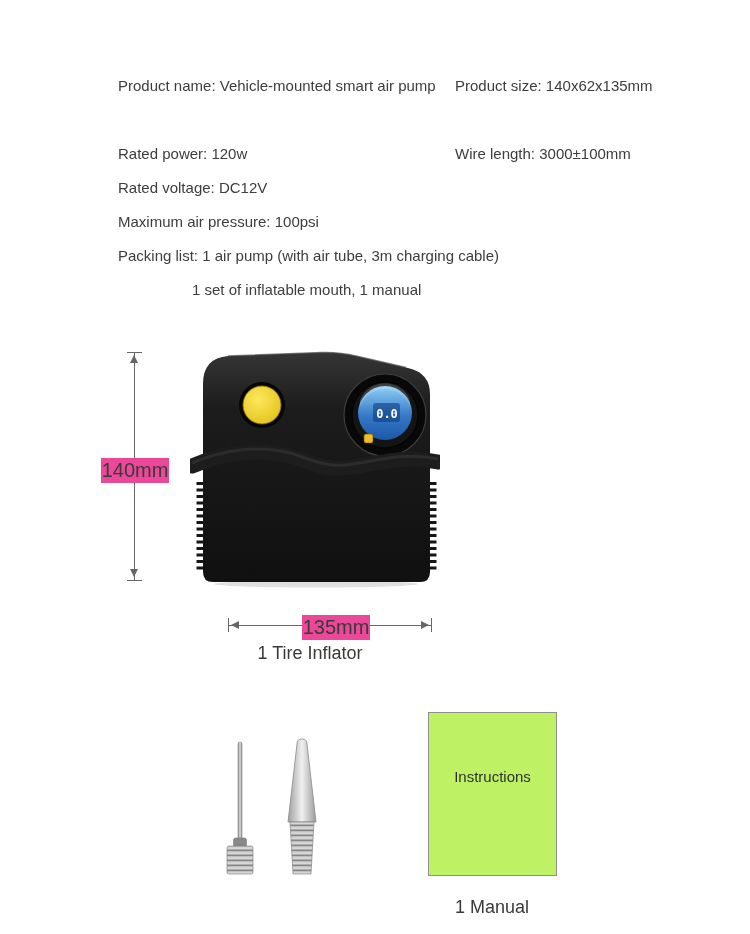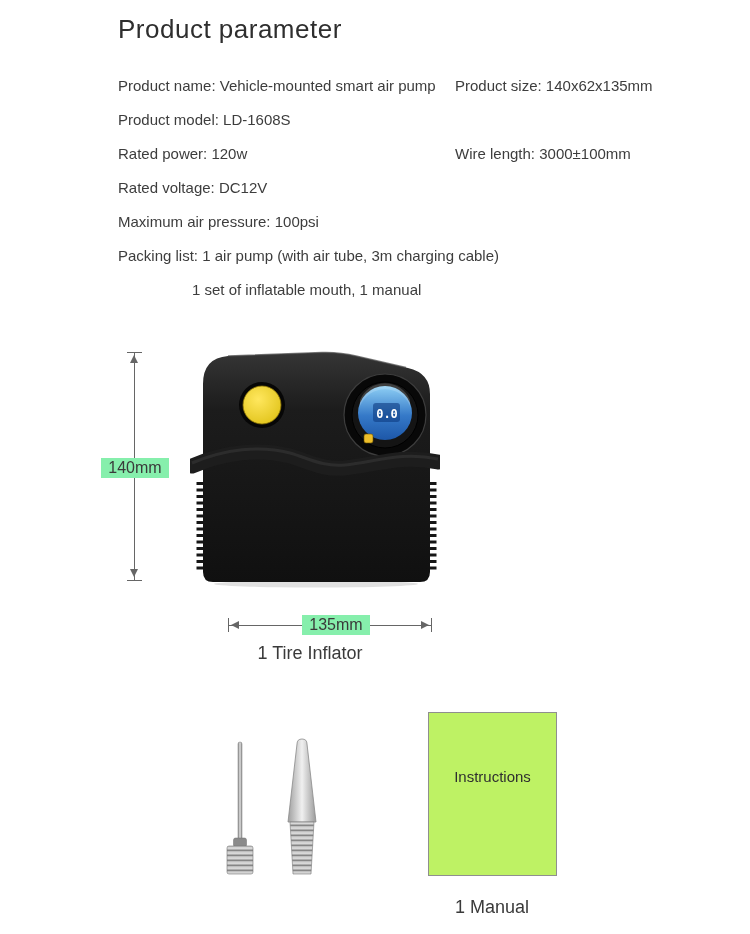--- a/index.html
+++ b/index.html
@@ -10,21 +10,21 @@
   .title {
     position:absolute; left:118px; top:14px; font-size:26px; color:#2e2e2e;
     letter-spacing:0.5px;
   }
   .spec {
     position:absolute; font-size:15px; color:#3d3d3d; line-height:20px;
     white-space:nowrap;
   }
   .dim-line { position:absolute; background:#666; }
   .dim-label {
-    position:absolute; background:#86efac; text-align:center; font-size:16px;
+    position:absolute; background:#ec4899; text-align:center; font-size:20px;
     color:#3a3a3a; padding:1px 0;
   }
   .arrow { position:absolute; width:0; height:0; }
   .arrow-up    { border-left:4px solid transparent; border-right:4px solid transparent; border-bottom:8px solid #666; }
   .arrow-down  { border-left:4px solid transparent; border-right:4px solid transparent; border-top:8px solid #666; }
   .arrow-left  { border-top:4px solid transparent; border-bottom:4px solid transparent; border-right:8px solid #666; }
   .arrow-right { border-top:4px solid transparent; border-bottom:4px solid transparent; border-left:8px solid #666; }
   .caption {
     position:absolute; font-size:18px; color:#3a3a3a; text-align:center;
   }
@@ -35,24 +35,22 @@
   .instructions-box .inner {
     margin-top:55px; text-align:center; font-size:15px; color:#2f2f2f;
   }
   svg { position:absolute; }
 </style>
 </head>
 <body>
 
 <div id="page">
 
-  <div class="title">Product parameter</div>
 
   <div class="spec" style="left:118px; top:76px;">Product name: Vehicle-mounted smart air pump</div>
-  <div class="spec" style="left:118px; top:110px;">Product model: LD-1608S</div>
   <div class="spec" style="left:118px; top:144px;">Rated power: 120w</div>
   <div class="spec" style="left:118px; top:178px;">Rated voltage: DC12V</div>
   <div class="spec" style="left:118px; top:212px;">Maximum air pressure: 100psi</div>
   <div class="spec" style="left:118px; top:246px;">Packing list: 1 air pump (with air tube, 3m charging cable)</div>
   <div class="spec" style="left:192px; top:280px;">1 set of inflatable mouth, 1 manual</div>
 
   <div class="spec" style="left:455px; top:76px;">Product size: 140x62x135mm</div>
   <div class="spec" style="left:455px; top:144px;">Wire length: 3000±100mm</div>
 
   <svg style="left:190px; top:342px;" width="250" height="248" viewBox="0 0 250 248">

